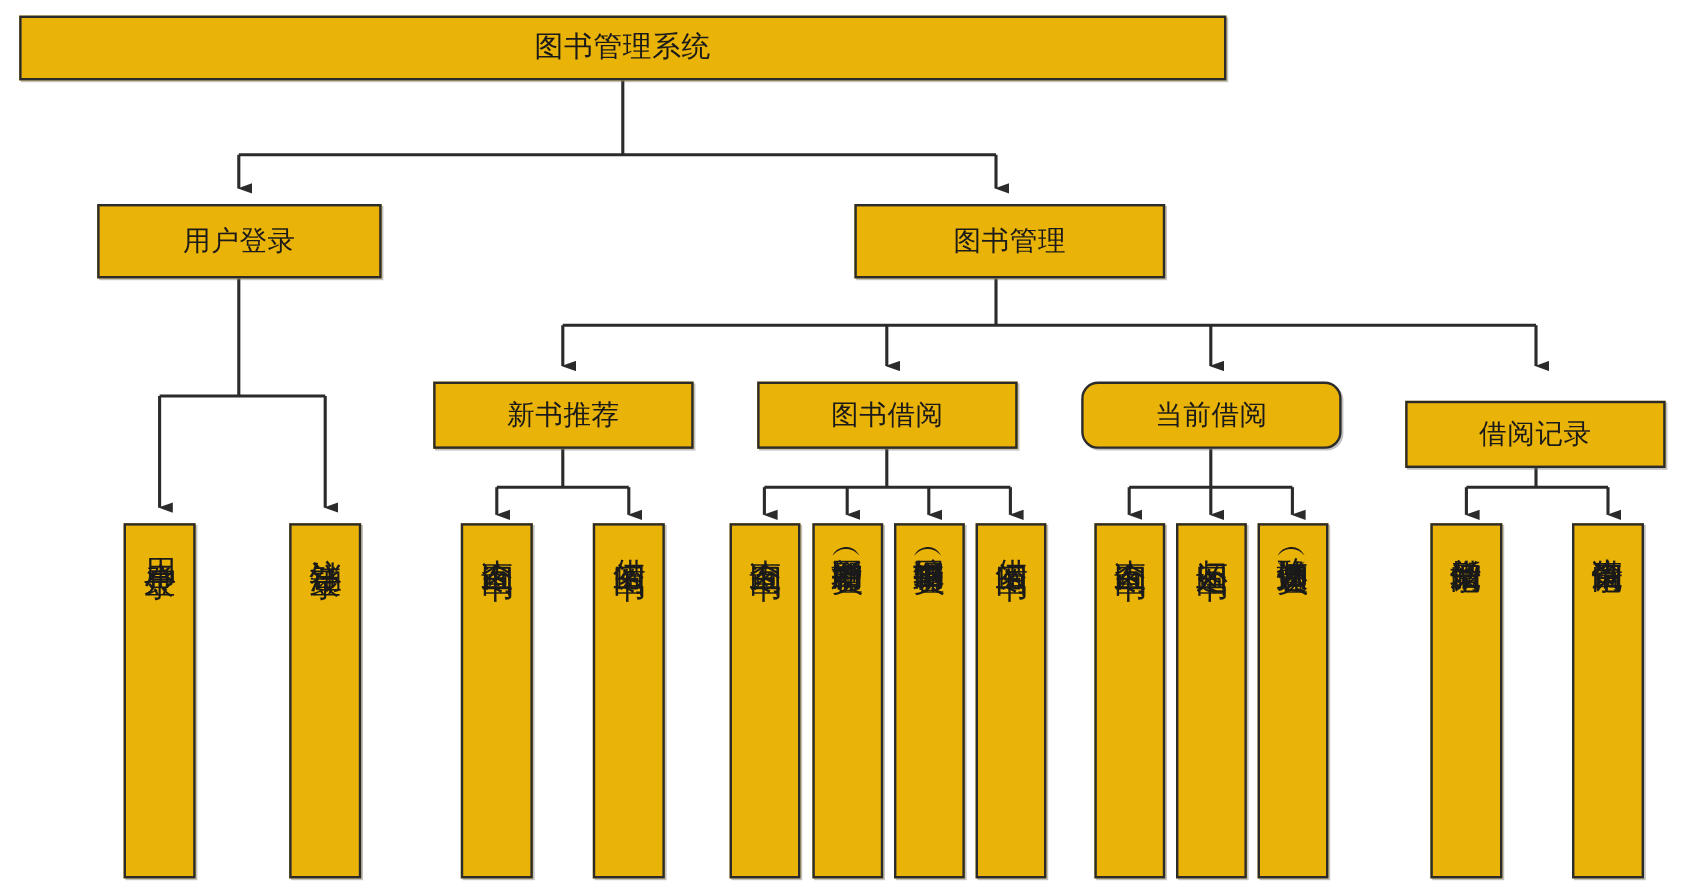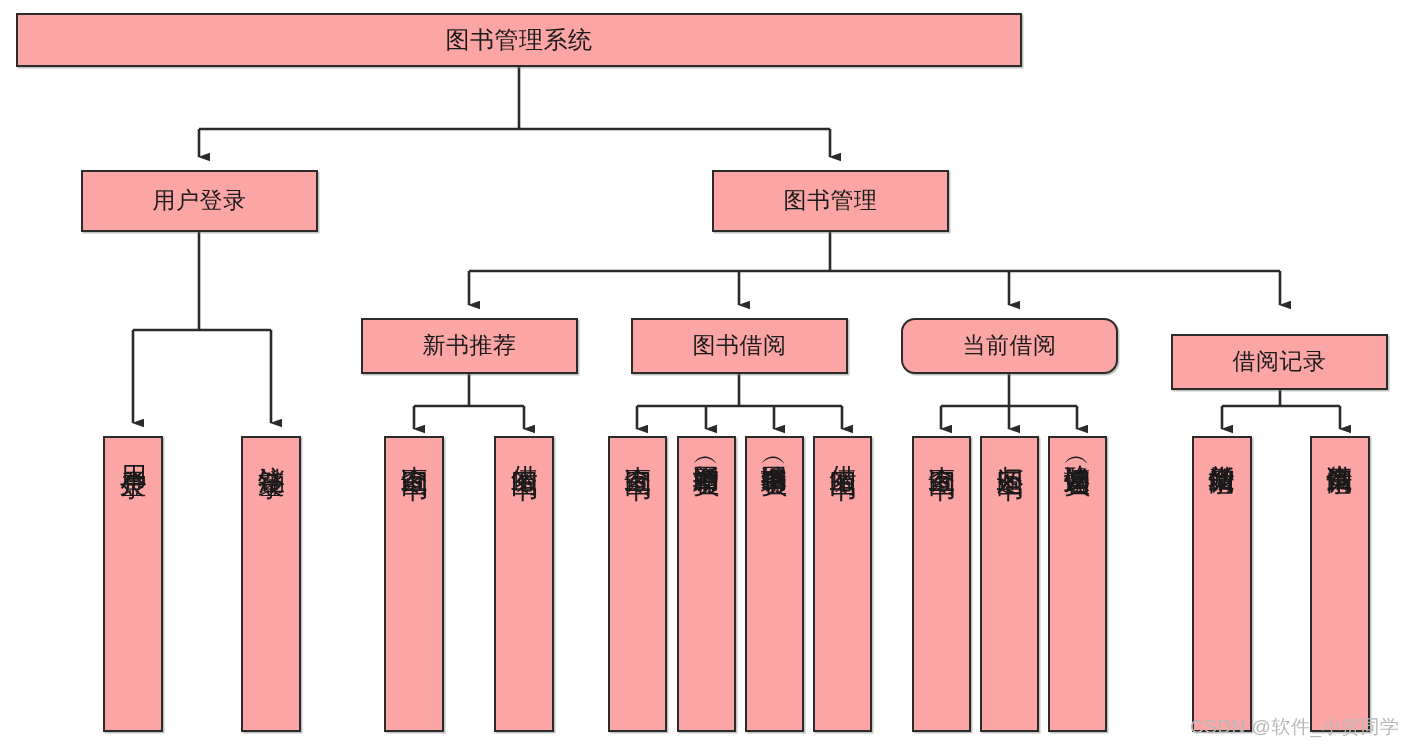--- a/index.html
+++ b/index.html
@@ -22,21 +22,21 @@
   svg.diagram-canvas {
     position: absolute;
     left: 0;
     top: 0;
     width: 1405px;
     height: 747px;
   }
   .node-box {
     position: absolute;
     box-sizing: border-box;
-    background: #fca5a5;
+    background: #eab308;
     border: 2px solid #2b2b2b;
     box-shadow: 1.5px 1.5px 0 rgba(120,120,120,0.45);
     display: flex;
     align-items: center;
     justify-content: center;
     overflow: hidden;
   }
   .node-label {
     color: #1a1a1a;
     line-height: 1.18;
@@ -131,21 +131,21 @@
     </g>
   </svg>
 
   <div class="node-box level-0" style="left:16px;top:13px;width:1006px;height:54px;">
     <span class="node-label horizontal-label">图书管理系统</span>
   </div>
 
   <div class="node-box level-1" style="left:81px;top:170px;width:237px;height:62px;">
     <span class="node-label horizontal-label">用户登录</span>
   </div>
-  <div class="node-box level-1" style="left:712px;top:170px;width:237px;height:62px;">
+  <div class="node-box level-1" style="left:712px;top:170px;width:259px;height:62px;">
     <span class="node-label horizontal-label">图书管理</span>
   </div>
 
   <div class="node-box level-2" style="left:631px;top:318px;width:217px;height:56px;">
     <span class="node-label horizontal-label">图书借阅</span>
   </div>
   <div class="node-box level-2" style="left:361px;top:318px;width:217px;height:56px;">
     <span class="node-label horizontal-label">新书推荐</span>
   </div>
   <div class="node-box level-2" style="left:901px;top:318px;width:217px;height:56px;border-radius:14px;">
@@ -192,15 +192,14 @@
     <span class="node-label vertical-label tight">确认归还（管理员）</span>
   </div>
 
   <div class="node-box vertical-box" style="left:1192px;top:436px;width:60px;height:296px;">
     <span class="node-label vertical-label tight">新增借阅记录</span>
   </div>
   <div class="node-box vertical-box" style="left:1310px;top:436px;width:60px;height:296px;">
     <span class="node-label vertical-label tight">查询借阅记录</span>
   </div>
 
-  <div class="watermark">CSDN @软件_小贺同学</div>
 
 </div>
 
 </body></html>

